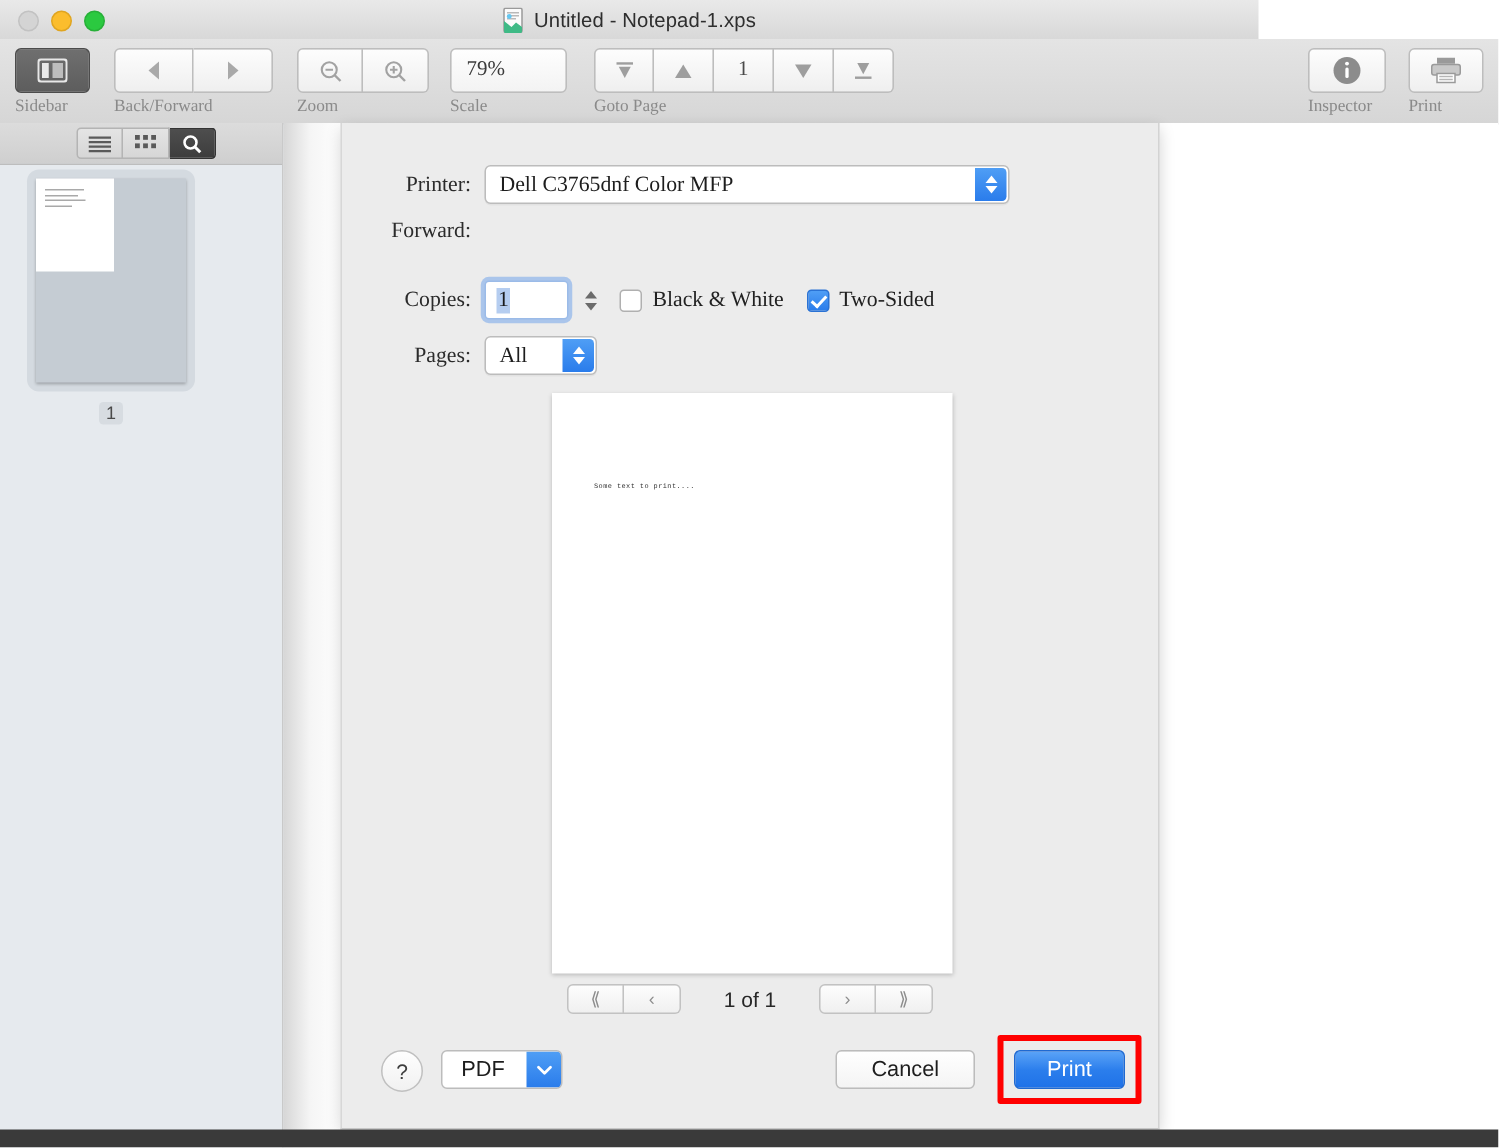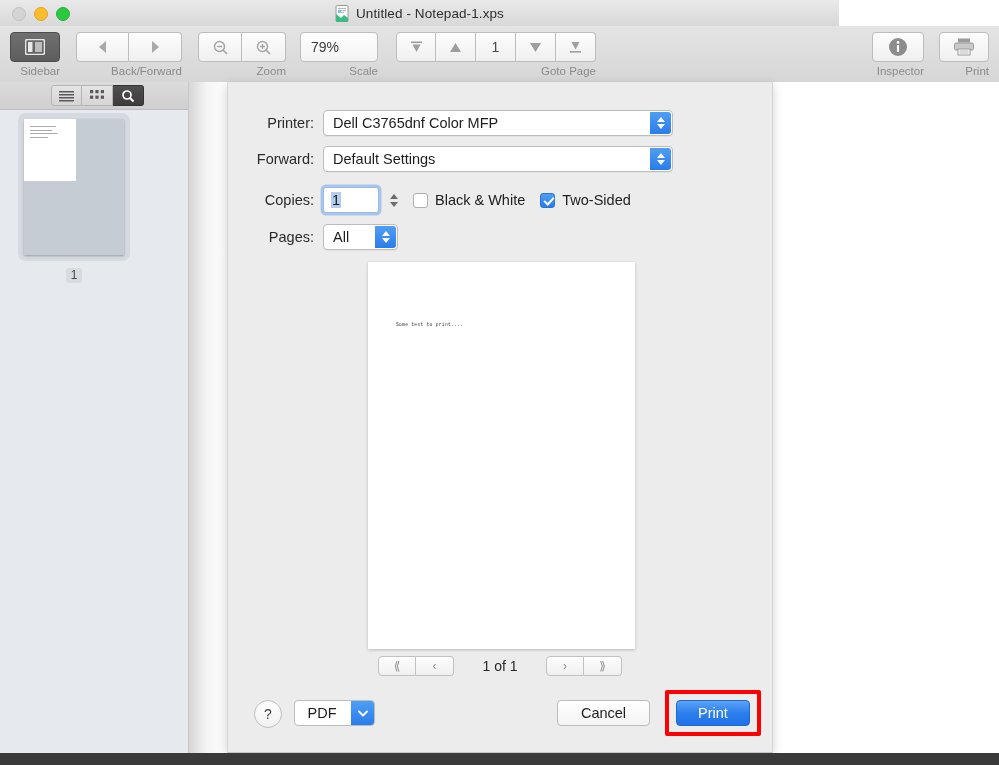--- a/index.html
+++ b/index.html
@@ -35,21 +35,21 @@
   .title-text {
     font-size: 13.5px; color: #2e2e2e; letter-spacing: .1px;
   }
 
   
   .toolbar {
     position: absolute; left: 0; top: 26px; width: 999px; height: 56px;
     background: linear-gradient(180deg,#e4e4e4 0%,#d6d6d6 100%);
     border-bottom: 1px solid #b9b9b9;
   }
-  .tgroup { position: absolute; top: 6px; display: flex; flex-direction: column; align-items: flex-end; }
+  .tgroup { position: absolute; top: 6px; display: flex; flex-direction: column; align-items: flex-start; font-family: Liberation Serif, serif; }
   .tbtns { display: flex; }
   .tbtn {
     height: 30px; min-width: 38px;
     background: linear-gradient(180deg,#fdfdfd 0%,#efefef 100%);
     border: 1px solid #bdbdbd;
     display: flex; align-items: center; justify-content: center;
     box-sizing: border-box;
   }
   .tbtn + .tbtn { border-left: none; }
   .tbtns .tbtn:first-child { border-radius: 4px 0 0 4px; }
@@ -141,21 +141,21 @@
   .sheet {
     position: absolute; left: 227px; top: 82px; width: 546px; height: 671px;
     background: #ececec;
     border-left: 1px solid #d7d7d7; border-right: 1px solid #d3d3d3;
     border-bottom: 1px solid #c6c6c6;
     box-shadow: 0 3px 10px rgba(0,0,0,.18);
     box-sizing: border-box;
   }
 
   
-  .row { position: absolute; display: flex; align-items: center; }
+  .row { position: absolute; display: flex; align-items: center; font-family: Liberation Serif, serif; }
   .flabel {
     font-size: 14.5px; color: #2b2b2b; text-align: right;
     width: 86px; margin-right: 9px;
   }
   .popup {
     position: relative; height: 26px; box-sizing: border-box;
     background: #ffffff; border: 1px solid #bcbcbc; border-radius: 4px;
     display: flex; align-items: center; padding-left: 9px;
     font-size: 14.5px; color: #1d1d1d;
     box-shadow: 0 1px 0 rgba(0,0,0,.04);
@@ -504,27 +504,20 @@
         <span>Dell C3765dnf Color MFP</span>
         <span class="arrows">
           <span class="chev-up"></span>
             <span class="chev-dn"></span>
         </span>
       </div>
     </div>
 
     <div class="row" style="left:0; top:64px;">
       <div class="flabel">Forward:</div>
-      <div class="popup" style="width:350px;">
-        <span>Default Settings</span>
-        <span class="arrows">
-          <span class="chev-up"></span>
-            <span class="chev-dn"></span>
-        </span>
-      </div>
     </div>
 
     <div class="row" style="left:0; top:105px;">
       <div class="flabel">Copies:</div>
       <div class="copies-field">
         <span class="copies-val">1</span>
       </div>
       <div class="stepper">
         <span class="st-up"></span>
         <span class="st-dn"></span>

